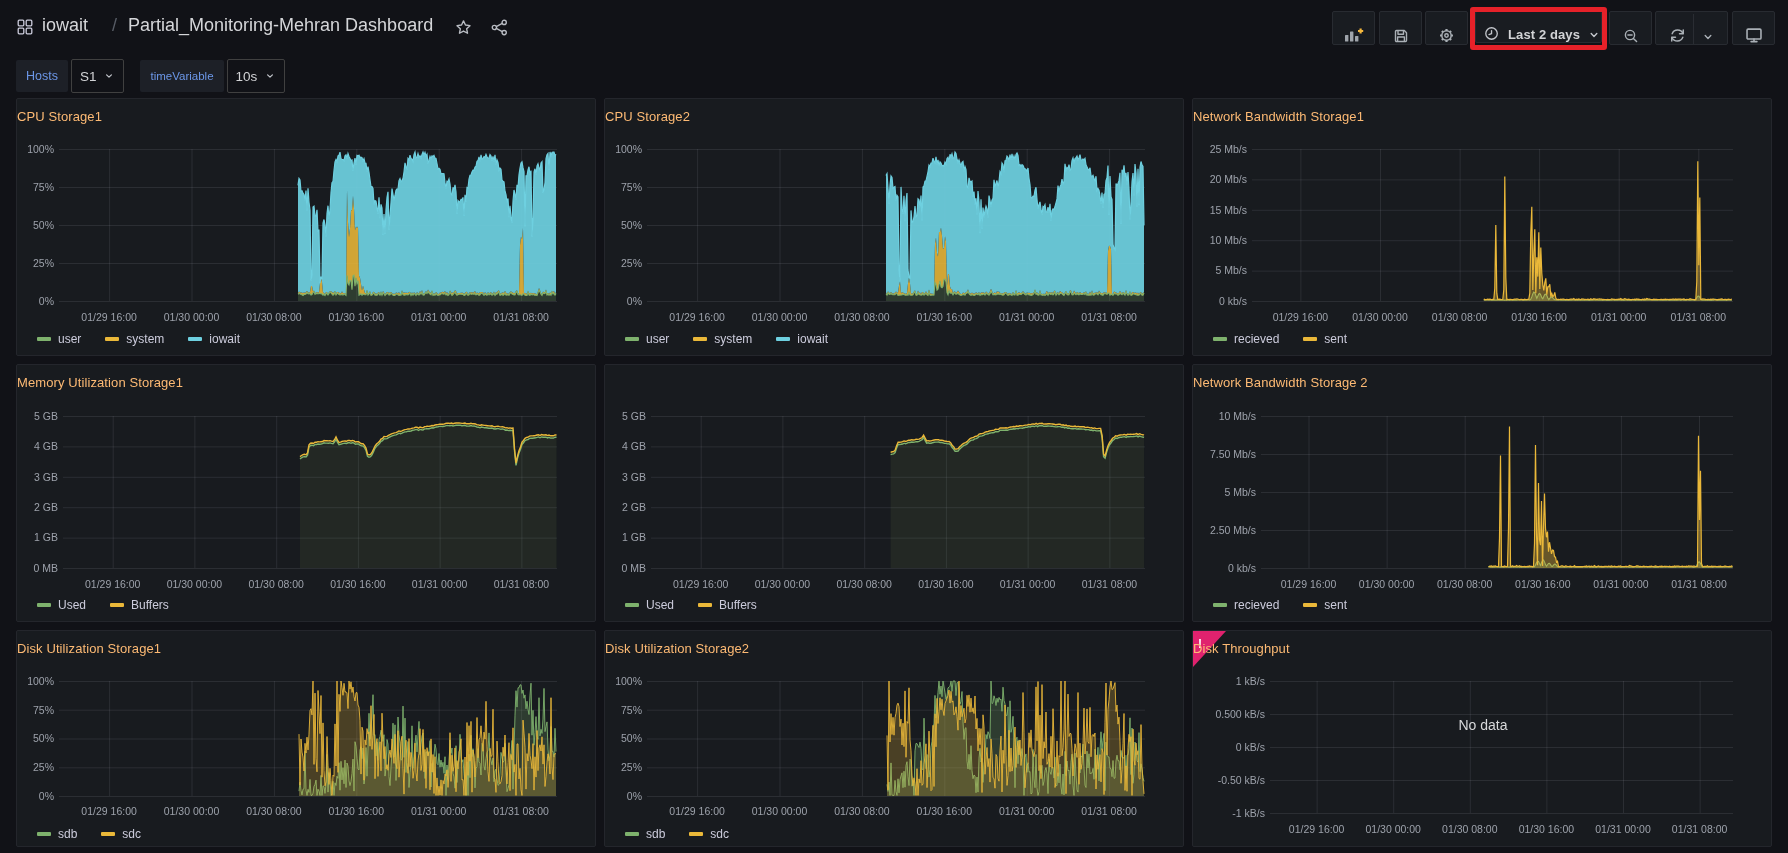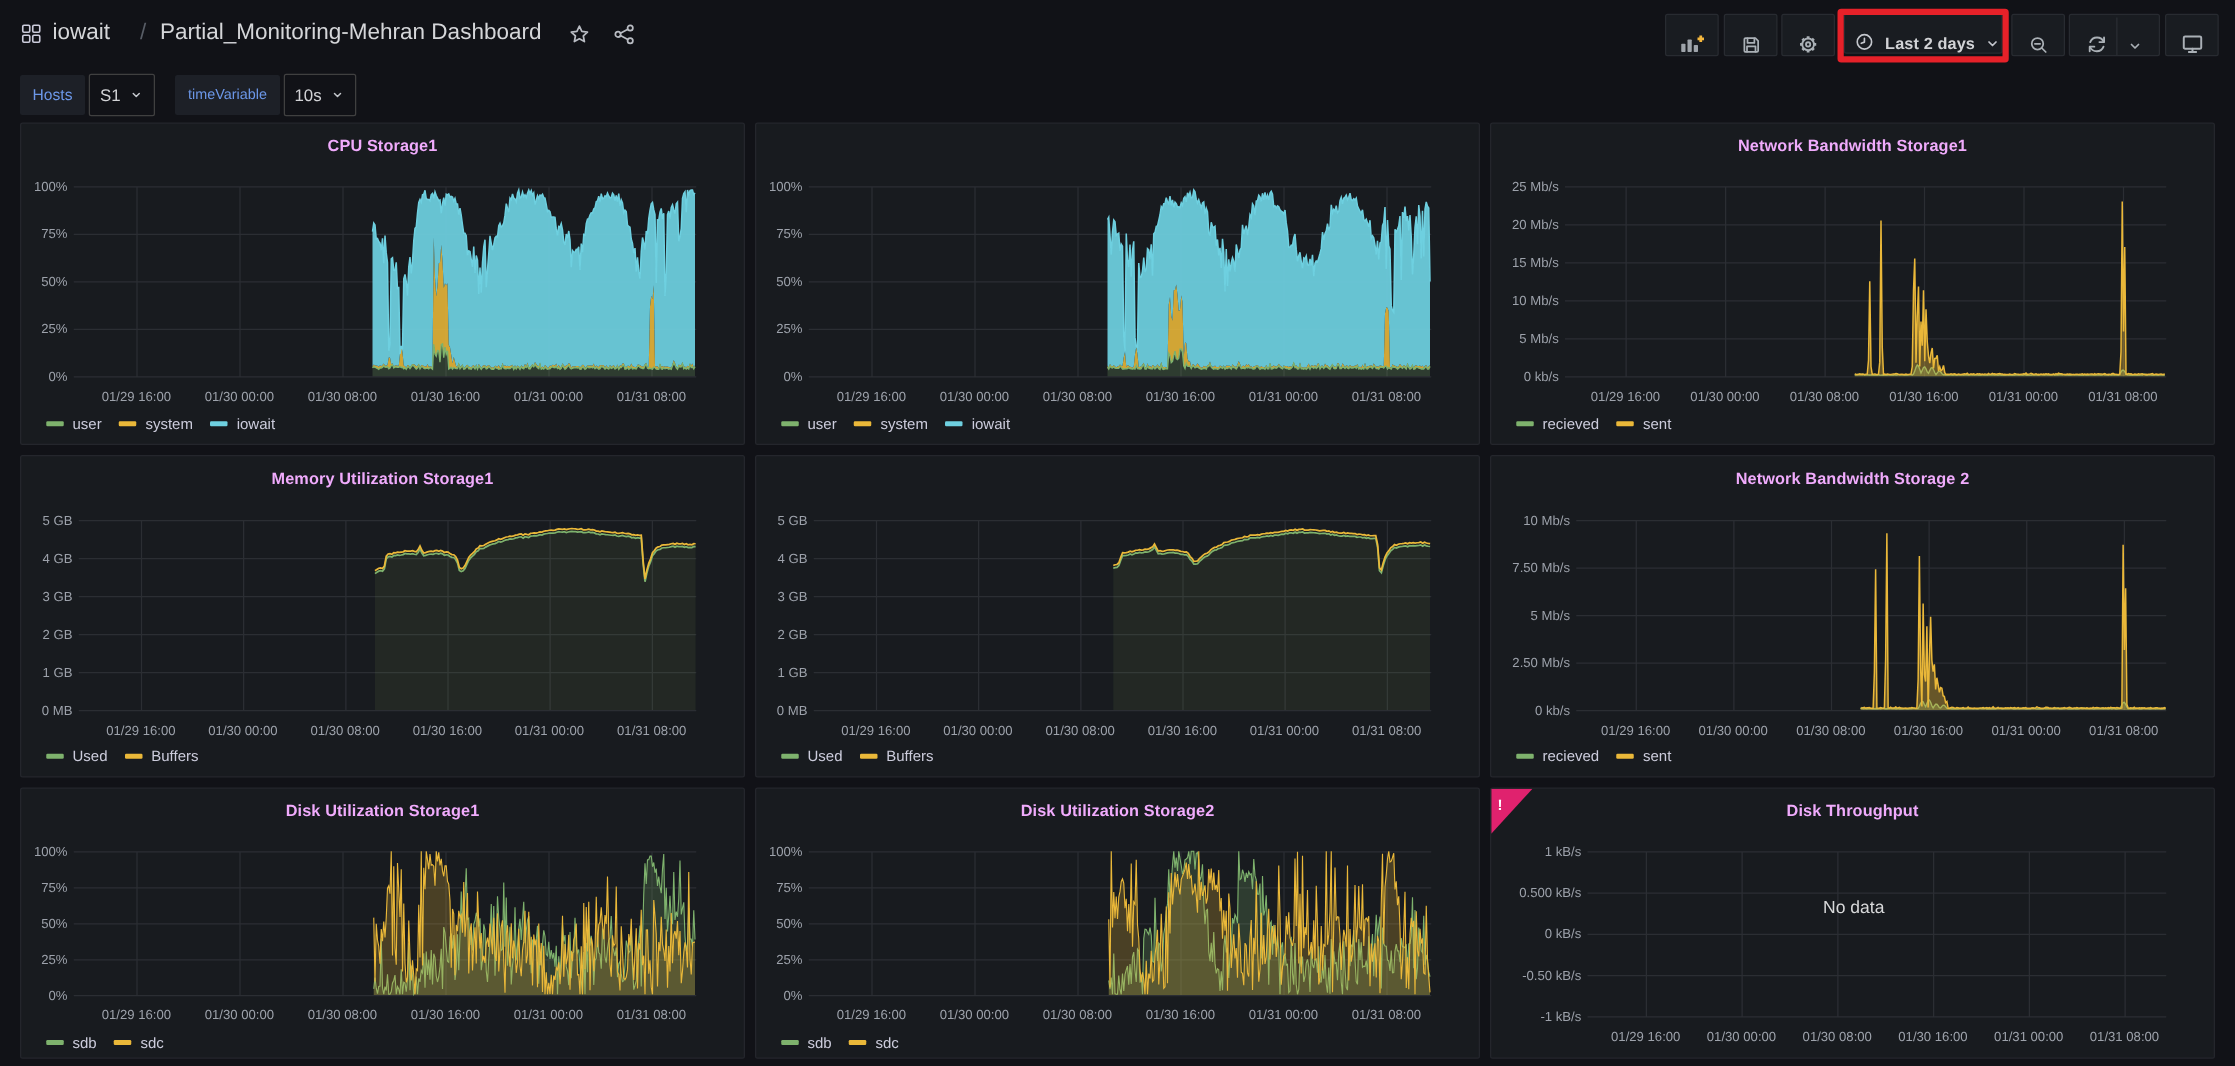--- a/index.html
+++ b/index.html
@@ -3,22 +3,22 @@
 *{margin:0;padding:0;-webkit-font-smoothing:antialiased}
 body{width:1788px;height:853px;background:#111217;font-family:"Liberation Sans",sans-serif;overflow:hidden;position:relative}
 svg{display:block}
 #nav{position:absolute;left:0;top:0;width:1788px;height:54px}
 .tb{position:absolute;top:11px;height:32px;background:#191c21;border:1px solid #282b31;border-radius:2px;display:flex;align-items:flex-end;justify-content:center}
 #redrect{position:absolute;left:1470px;top:7px;width:127px;height:33px;border:5px solid #e62129;border-radius:3px}
 #sub{position:absolute;left:16px;top:60px;height:32px;display:flex;align-items:center}
 .chip{display:inline-flex;align-items:center;height:32px;padding:0 10px;background:#1d2027;border-radius:2px;font-size:12.5px}
 .vbox{display:inline-flex;align-items:center;height:32px;padding:0 8px;margin-left:3px;border:1px solid #404040;border-radius:2px;font-size:13.5px;color:#d2d3d6}
 .panel{position:absolute;background:#181b1f;border:1px solid #24262c;border-radius:2px;box-sizing:border-box}
-.pt{position:absolute;top:10px;left:0;right:0;text-align:center;font-size:13px;font-weight:bold;color:#f0abfc;letter-spacing:.1px;z-index:2}
-.legend{position:absolute;left:20px;display:flex;gap:14px;align-items:center;font-size:12px;color:#ccccdc;z-index:2}
+.pt{position:absolute;top:10px;left:0;right:0;text-align:left;font-size:13px;font-weight:normal;color:#fdba74;letter-spacing:.1px;z-index:2}
+.legend{position:absolute;left:20px;display:flex;gap:24px;align-items:center;font-size:12px;color:#ccccdc;z-index:2}
 .li{display:inline-flex;align-items:center;gap:7px}
 .sw{width:14px;height:4px;border-radius:1px;display:inline-block}
 svg text{font-family:"Liberation Sans",sans-serif}
 </style></head>
 <body>
 
 <div id="nav">
   <div style="position:absolute;left:17px;top:19px">
       <svg width="16" height="16" viewBox="0 0 16 16" fill="none" stroke="#ccccdc" stroke-width="1.3" stroke-linecap="round" stroke-linejoin="round">
         <rect x="1.2" y="1.2" width="5.6" height="5.6" rx="1"></rect>
@@ -150,20 +150,21 @@
       <path d="M281 195.2L282 194.5L283 194.8L284 195.4L285 195.8L286 196.5L287 195.5L288 195.4L289 195L290 193.7L291 194.7L292 194.9L293 194.4L294 196.1L295 195.5L296 193.5L297 192.8L298 195.3L299 194.6L300 194.6L301 194.8L302 194.8L303 194.3L304 195L305 194.8L306 196.1L307 195.3L308 196.5L309 194.7L310 194.4L311 195.9L312 194.4L313 193.2L314 193.8L315 195.1L316 196.3L317 195.5L318 193.3L319 196.1L320 194.5L321 194.5L322 195.5L323 196L324 195.7L325 195.5L326 196.1L327 195.1L328 195.5L329 196.3L330 176.4L331 184.4L332 186L333 181.5L334 181.7L335 190.8L336 176.8L337 176.2L338 187.2L339 178.6L340 184.3L341 181.6L342 196.2L343 195.6L344 194.8L345 196.3L346 195.1L347 195.5L348 195.8L349 195.8L350 192.6L351 196.1L352 194.9L353 193.6L354 196.4L355 196.1L356 194.9L357 194L358 196.1L359 196L360 196.4L361 194.7L362 194.8L363 196.1L364 193.9L365 196.3L366 193.9L367 195L368 196.5L369 195.1L370 194.9L371 194.3L372 196.1L373 195.7L374 194.3L375 195.1L376 196.2L377 196.4L378 196.5L379 194.8L380 195.5L381 195.7L382 196.4L383 196.1L384 196.1L385 193.3L386 195.5L387 196.1L388 196.1L389 195.6L390 195.8L391 195.9L392 195L393 194.3L394 196.5L395 194.7L396 196.2L397 194.7L398 195.1L399 196.5L400 194.4L401 195.6L402 196.1L403 194.4L404 195.1L405 193.4L406 195.9L407 196.1L408 194.6L409 193.3L410 194.5L411 192.7L412 194.1L413 195.2L414 195.9L415 192.8L416 196.4L417 195.8L418 196.3L419 194.5L420 195.8L421 196.4L422 196L423 196L424 194.9L425 194.5L426 195L427 195.2L428 194.1L429 195.9L430 195.3L431 196.4L432 195.6L433 193.2L434 194.9L435 196.4L436 195.6L437 194.3L438 193.3L439 195.2L440 196.2L441 195.6L442 195.3L443 195.2L444 195L445 195.4L446 195.1L447 196.4L448 196.3L449 194.4L450 195.2L451 196.4L452 195.8L453 194.3L454 195.3L455 195.2L456 194.7L457 195.4L458 194.6L459 196L460 195L461 195.4L462 196.4L463 195.9L464 194.3L465 194.5L466 195.1L467 196.3L468 195.1L469 195.7L470 196.3L471 194.4L472 195.8L473 195.4L474 194.6L475 196.2L476 195.6L477 194.2L478 196.5L479 195.1L480 195.1L481 193.6L482 193.3L483 196.3L484 196.1L485 194.8L486 196.4L487 195.7L488 194.5L489 196.2L490 195.9L491 195.8L492 196.2L493 194.4L494 193.7L495 195L496 195.4L497 195.9L498 195.9L499 193.5L500 192.5L501 195.6L502 196L503 195.6L504 196L505 196.3L506 194.7L507 195.2L508 196.3L509 196.4L510 196.4L511 193.1L512 196.1L513 196.3L514 195L515 196L516 195.7L517 195.7L518 196.3L519 195.9L520 196.4L521 193.7L522 191.6L523 193L524 195.3L525 196.4L526 193.9L527 194.6L528 194.5L529 192.3L530 196L531 195.2L532 196.3L533 195.4L534 196.3L535 192.9L536 195L537 194.5L538 196.1L539 194.4" stroke="#7EB26D" stroke-width="1.1" fill="none"></path>
       <path d="M281 86.3L282 79.5L283 81L284 92.2L285 91.8L286 94.2L287 95.4L288 101.3L289 91.6L290 111.5L291 89.4L292 103.3L293 111L294 181.6L295 176.3L296 108L297 107.2L298 117.3L299 117.4L300 110.8L301 132.6L302 130.5L303 184.2L304 177.6L305 180.3L306 124L307 120.5L308 126.2L309 137.5L310 114.6L311 106.7L312 119.8L313 110.3L314 93.7L315 83.7L316 82.5L317 71.5L318 63L319 60.5L320 62.8L321 56.8L322 56.3L323 53.2L324 59.8L325 60.5L326 60.5L327 61.7L328 56.7L329 55.8L330 59.6L331 54.5L332 57.4L333 59.4L334 61.5L335 61L336 71.8L337 63.9L338 59.1L339 65.6L340 56.4L341 56.9L342 56.1L343 58.6L344 58.1L345 58.6L346 61.9L347 59.7L348 64.1L349 64.2L350 72.8L351 67.5L352 73.3L353 80.9L354 87.6L355 87.6L356 89.5L357 105.3L358 101.7L359 102.2L360 108.5L361 114.6L362 98.3L363 119.3L364 105.4L365 109L366 136.1L367 115.1L368 135.1L369 110.9L370 98.5L371 92.8L372 130.7L373 116.7L374 104L375 89.6L376 95.6L377 101.1L378 96.5L379 91.3L380 89.9L381 90.4L382 81.6L383 79.6L384 82.7L385 81.6L386 79.3L387 73.1L388 63.9L389 67.6L390 70.6L391 59.4L392 60.8L393 56.1L394 59.4L395 60.2L396 62.5L397 55.6L398 53L399 59.4L400 58.5L401 54.6L402 58.4L403 56.8L404 59.1L405 55.5L406 53L407 56L408 53.5L409 57.2L410 55.3L411 64.6L412 61.2L413 57.4L414 59.8L415 57L416 57.6L417 56.4L418 59.1L419 59.5L420 64.5L421 70.2L422 69.3L423 70.3L424 74.9L425 74.5L426 74.5L427 74.8L428 83.9L429 89.5L430 82.2L431 82.7L432 79.9L433 84.8L434 94.2L435 97L436 88.2L437 91.4L438 85.8L439 92.8L440 114.7L441 101.5L442 102.8L443 102.7L444 100.5L445 100.6L446 98.4L447 117L448 95.8L449 103L450 88.5L451 89L452 80L453 76.3L454 76L455 73.1L456 71.2L457 71.3L458 68.2L459 67.3L460 62.3L461 61.6L462 57.9L463 62.7L464 55.9L465 60.1L466 59.6L467 57.7L468 58.3L469 55.5L470 57.8L471 59.4L472 59L473 55.5L474 56.9L475 61.6L476 57.4L477 62.4L478 55.8L479 65.7L480 60.9L481 63.4L482 71.1L483 69.1L484 70.2L485 81.1L486 82.2L487 82.8L488 92.2L489 95.7L490 103.7L491 99.5L492 118.3L493 106.9L494 118.3L495 123.8L496 102.3L497 91L498 95.1L499 100.6L500 85.9L501 88.5L502 75.8L503 69.2L504 64.1L505 62.9L506 68.7L507 72.6L508 127.4L509 76.8L510 76.9L511 70.8L512 67.7L513 76.1L514 71.6L515 137.7L516 119.4L517 72.8L518 69.8L519 75.9L520 67L521 64.8L522 68.8L523 72L524 64L525 62.7L526 94.1L527 90.1L528 83.8L529 59.7L530 55.8L531 54.4L532 70.7L533 53L534 56.8L535 53.5L536 53L537 53L538 56.7L539 55.3" stroke="#6ED0E0" stroke-width="1.2" fill="none"></path>
     </svg>
     <div class="legend" style="top:233px">
       <span class="li"><span class="sw" style="background:#7EB26D"></span>user</span>
       <span class="li"><span class="sw" style="background:#EAB839"></span>system</span>
       <span class="li"><span class="sw" style="background:#6ED0E0"></span>iowait</span>
     </div>
   </div>
 <div class="panel" style="left:604px;top:98px;width:580px;height:258px">
+    <div class="pt">CPU Storage2</div>
     <svg width="580" height="258" viewBox="0 0 580 258">
       <path d="M42 50.5H540M42 88.5H540M42 126.5H540M42 164.5H540M42 202.5H540M92.6 50V202M175 50V202M257.4 50V202M339.8 50V202M422.2 50V202M504.6 50V202" stroke="rgba(204,204,220,0.11)" fill="none"></path>
       <text x="37" y="53.7" fill="#9da2ab" font-size="10.5" text-anchor="end">100%</text>
       <text x="37" y="91.7" fill="#9da2ab" font-size="10.5" text-anchor="end">75%</text>
       <text x="37" y="129.7" fill="#9da2ab" font-size="10.5" text-anchor="end">50%</text>
       <text x="37" y="167.7" fill="#9da2ab" font-size="10.5" text-anchor="end">25%</text>
       <text x="37" y="205.7" fill="#9da2ab" font-size="10.5" text-anchor="end">0%</text>
       <text x="92.1" y="222" fill="#9da2ab" font-size="10.5" text-anchor="middle">01/29 16:00</text>
       <text x="174.5" y="222" fill="#9da2ab" font-size="10.5" text-anchor="middle">01/30 00:00</text>
       <text x="256.9" y="222" fill="#9da2ab" font-size="10.5" text-anchor="middle">01/30 08:00</text>

